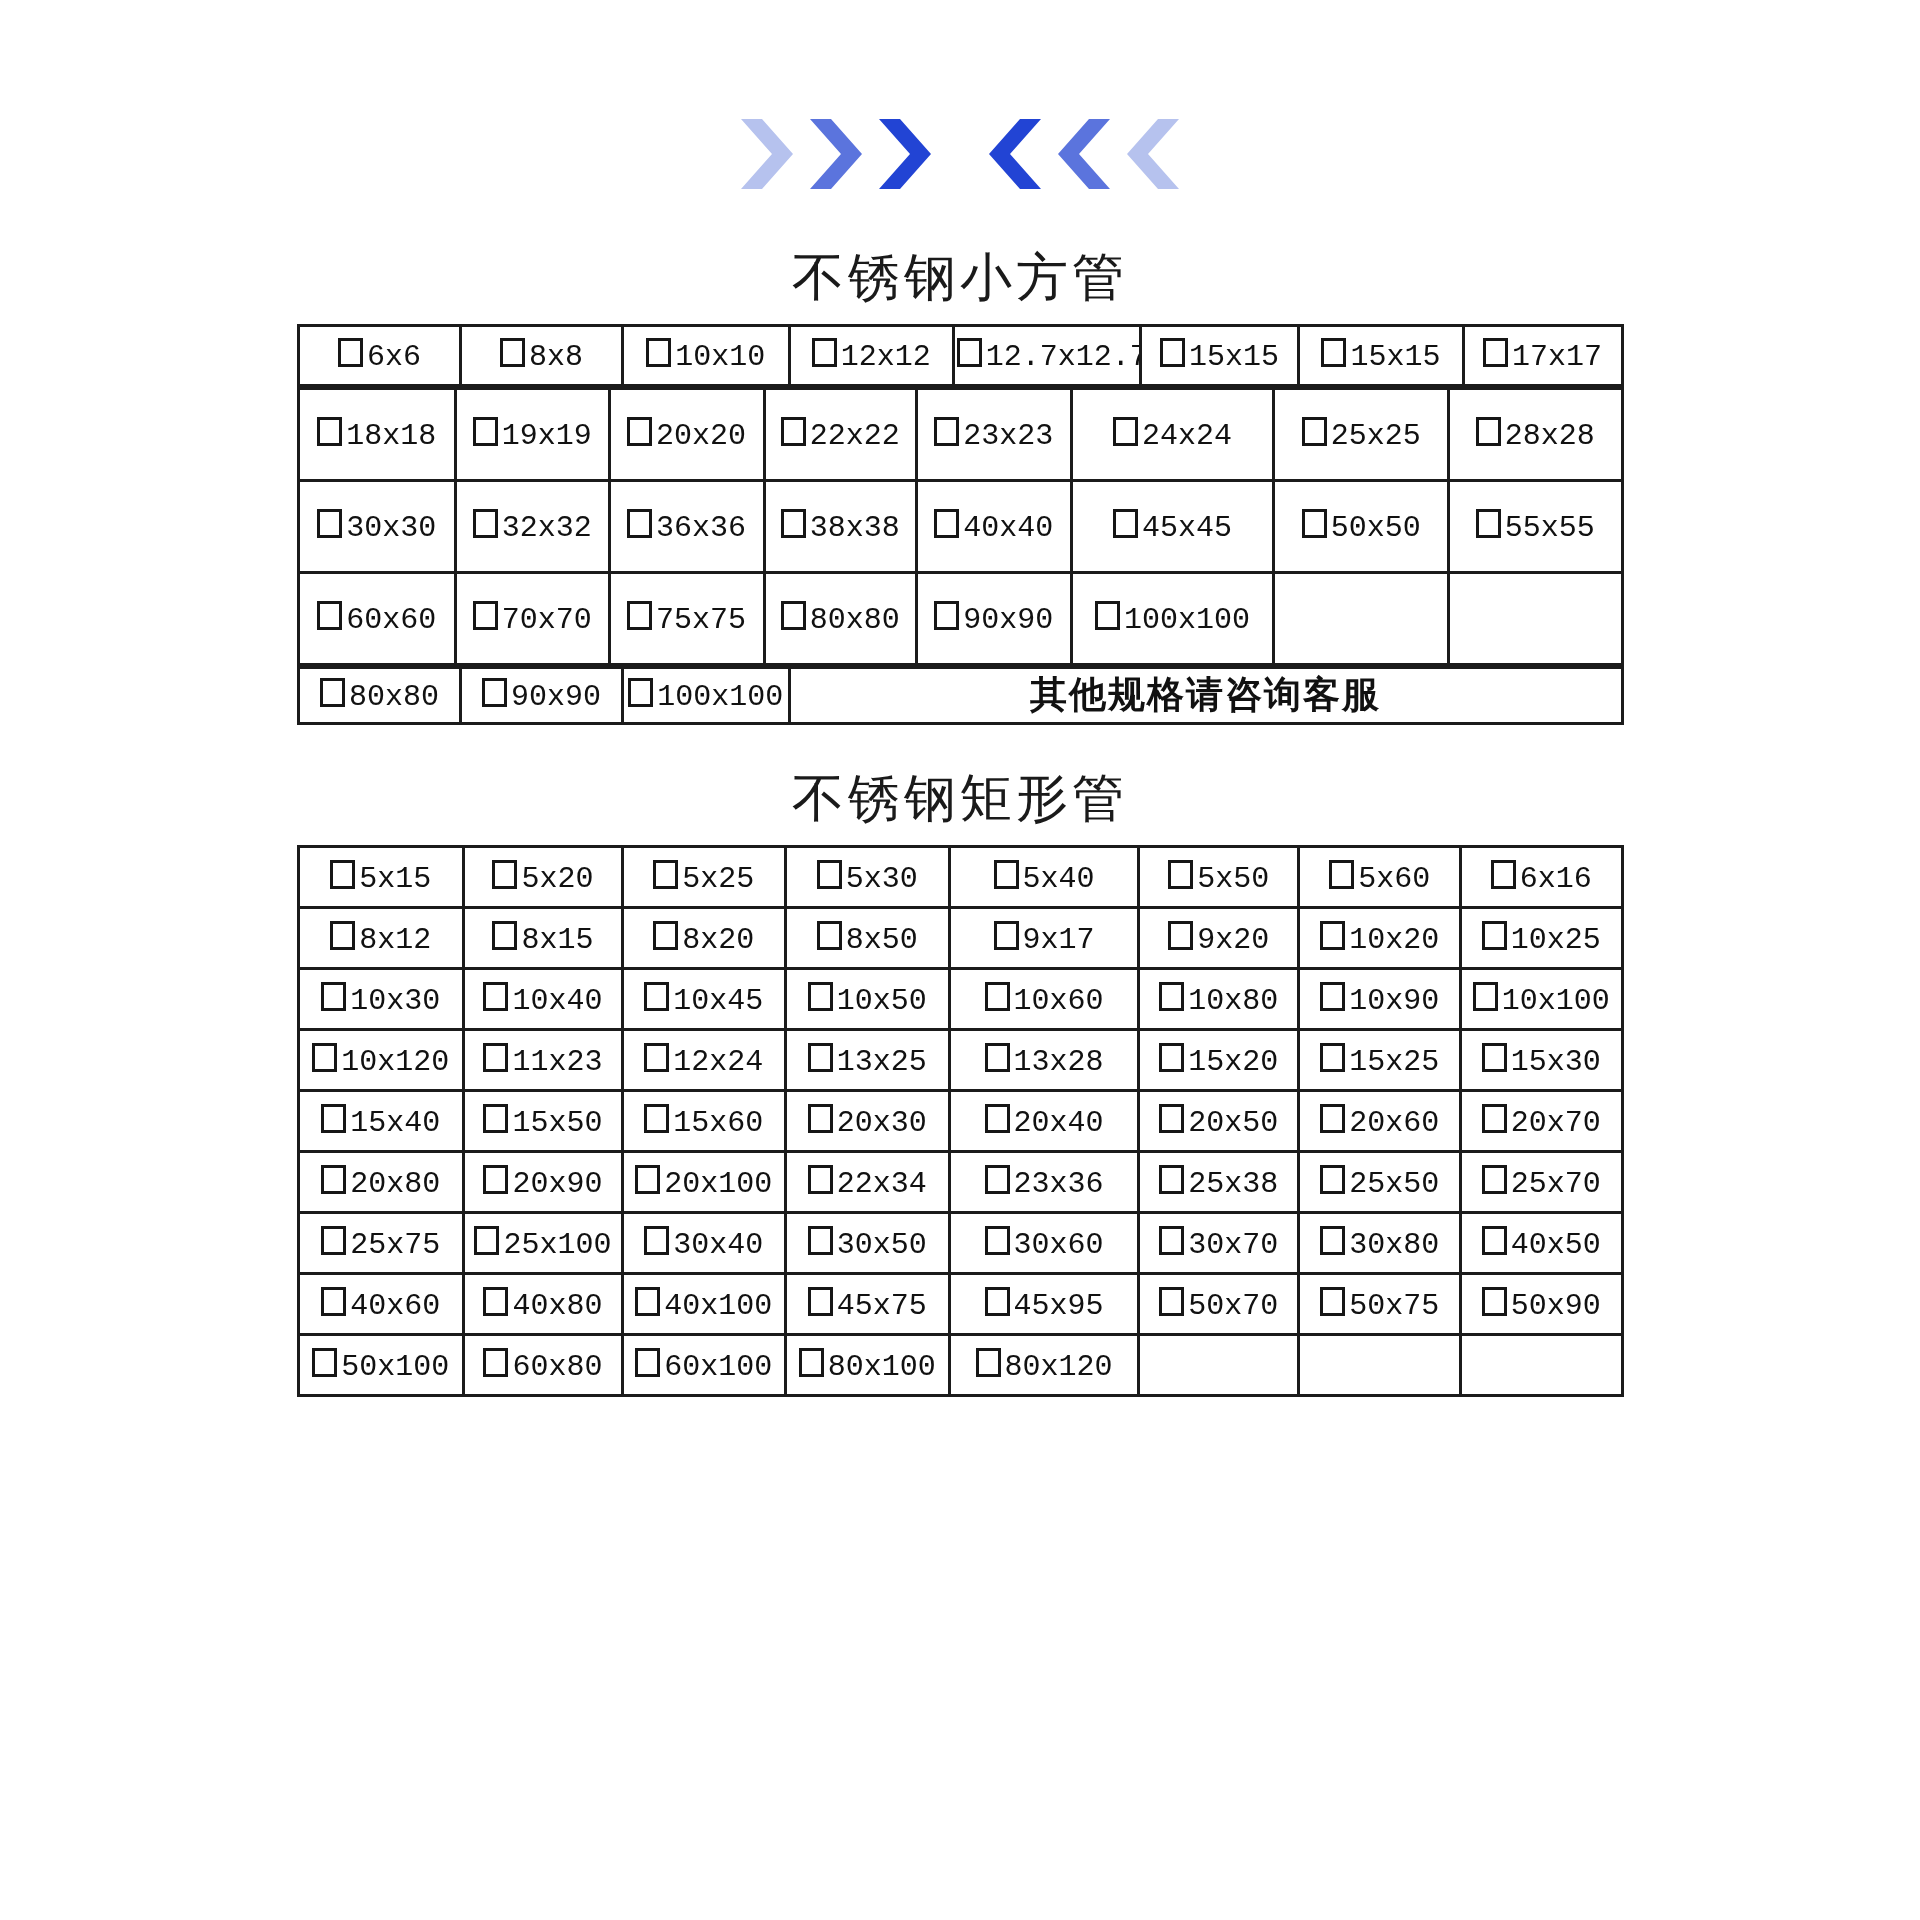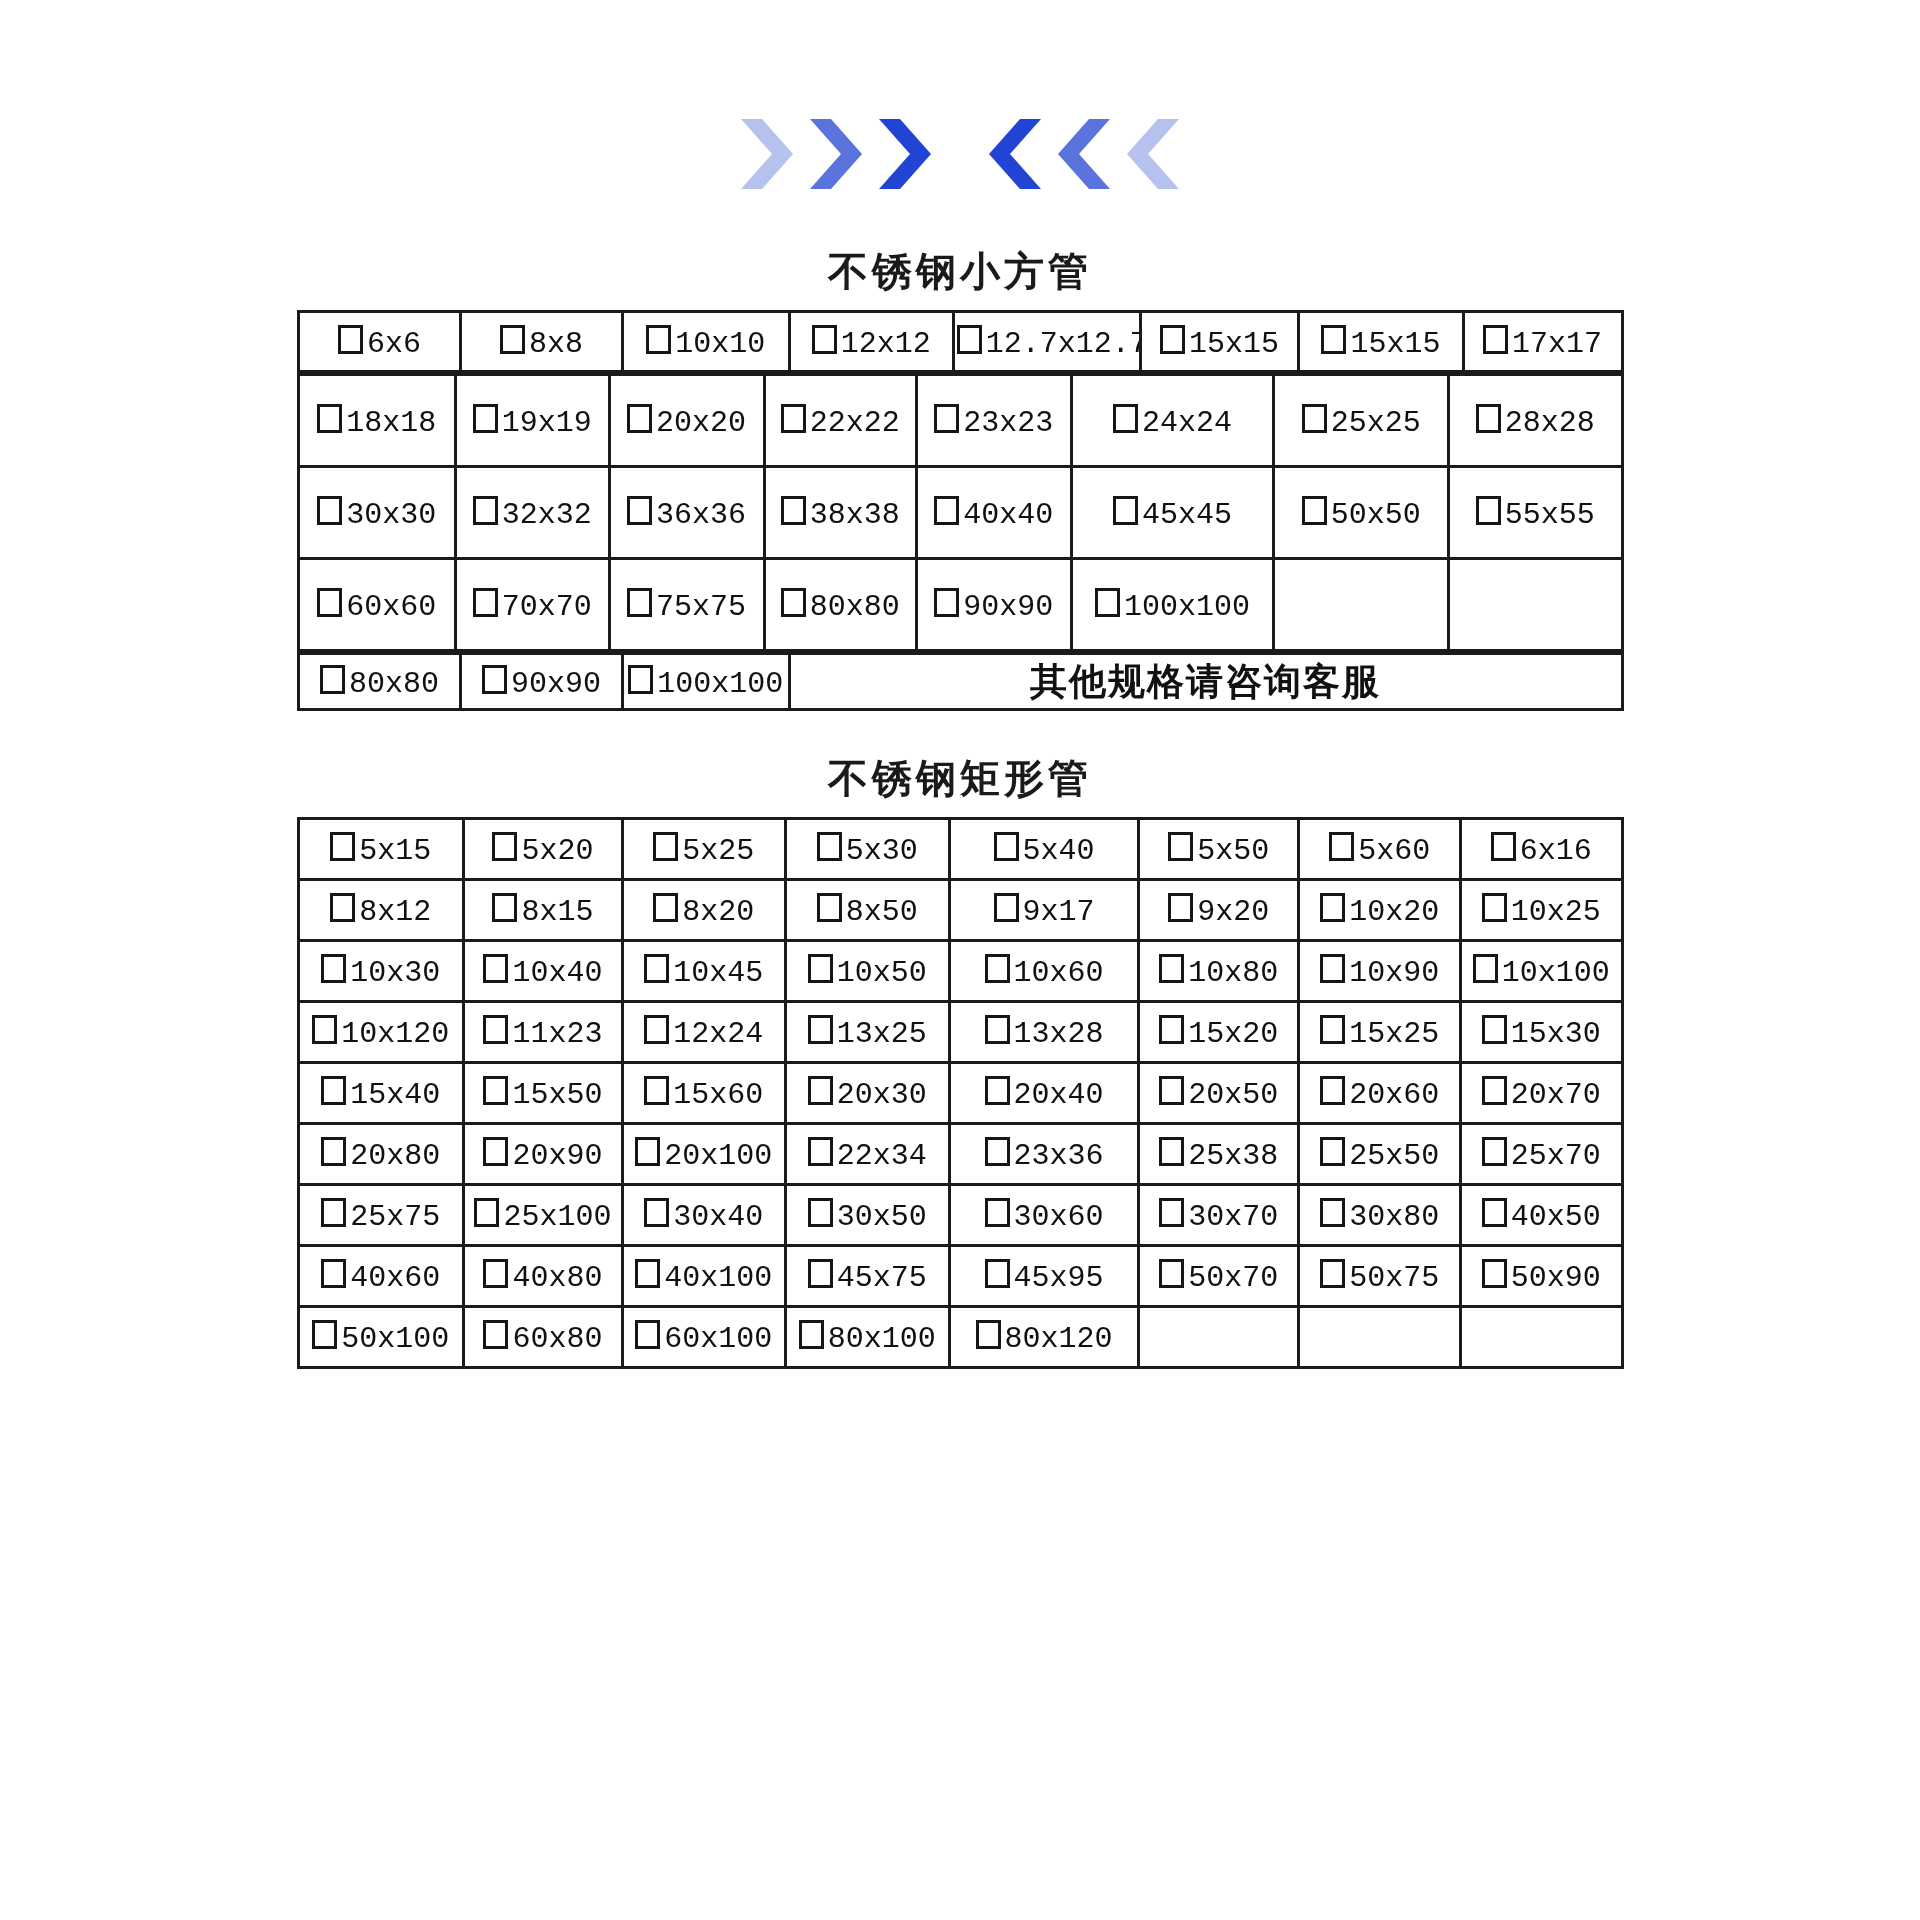--- a/index.html
+++ b/index.html
@@ -23,21 +23,21 @@
   }
   .chev{display:block;}
   .ch-dark{fill:var(--chevron-dark,#2244d4);}
   .ch-mid{fill:var(--chevron-mid,#5b74dd);}
   .ch-light{fill:var(--chevron-light,#b6c2ee);}
   
   main{width:1327px;margin:0 auto;}
   section h2{
     margin:44px 0 16px 0;
     text-align:center;
-    font-size:40px;font-weight:700;letter-spacing:4px;
+    font-size:52px;font-weight:400;letter-spacing:4px;
     color:#1a1a1a;line-height:1.15;
   }
   section:first-child h2{margin-top:28px;}
   table{
     width:100%;border-collapse:collapse;table-layout:fixed;
     background:#fff;
   }
   td{
     border:3px solid #1b1b1b;
     text-align:center;vertical-align:middle;

